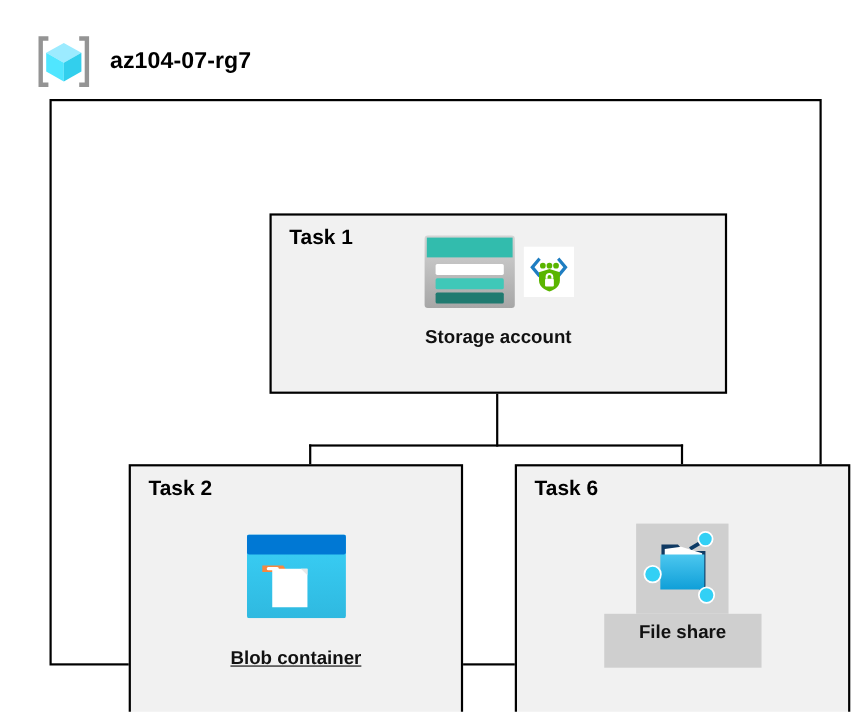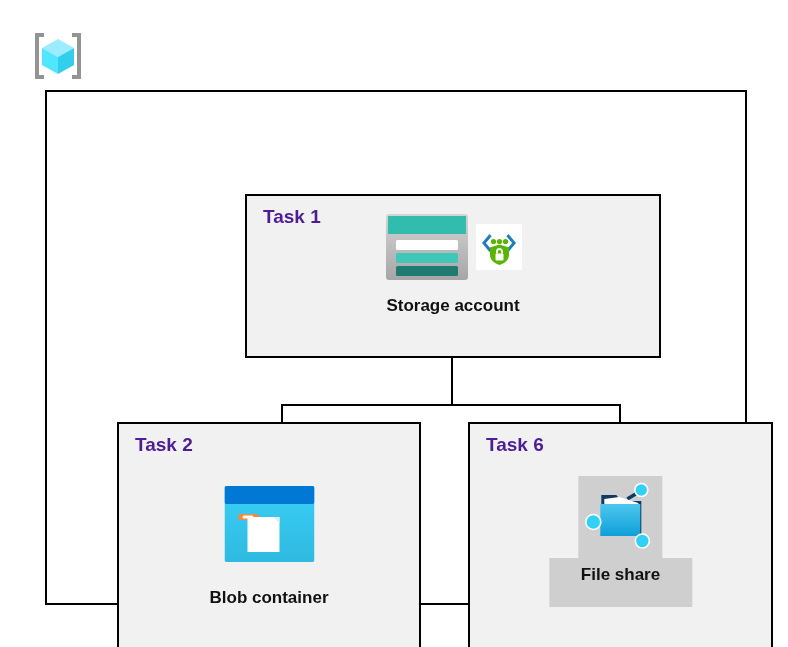--- a/index.html
+++ b/index.html
@@ -64,21 +64,21 @@
   #task-1 { left: 198px; top: 102px; width: 416px; height: 164px; }
   #task-2 { left: 70px;  top: 330px; width: 304px; height: 243px; }
   #task-3 { left: 421px; top: 330px; width: 305px; height: 243px; }
 
   .task-label {
     position: absolute;
     left: 16px;
     top: 10px;
     font-size: 19px;
     font-weight: bold;
-    color: #4c1d95;
+    color: #000000;
     white-space: nowrap;
   }
 
   
   .node {
     position: absolute;
     display: flex;
     flex-direction: column;
     align-items: center;
   }
@@ -103,20 +103,21 @@
     gap: 6px;
     margin-bottom: 8px;
   }
   #node-storage .node-caption { margin-top: 2px; }
 
   
   #node-blob {
     left: 50%;
     top: 62px;
     transform: translateX(-50%);
+    text-decoration: underline;
   }
   #node-blob .node-caption { margin-top: 22px; }
 
   
   #node-fileshare {
     left: 50%;
     top: 52px;
     transform: translateX(-50%);
   }
   #node-fileshare .fs-icon-wrap {
@@ -159,20 +160,21 @@
 
         <path d="M42 5 L51 5 L51 51 L42 51 L42 47 L47 47 L47 9 L42 9 Z" fill="#949494"></path>
 
         <path d="M28 11 L44 20 L28 29 L12 20 Z" fill="#9cebff"></path>
 
         <path d="M12 20 L28 29 L28 46 L12 37 Z" fill="#50e6ff"></path>
 
         <path d="M44 20 L44 37 L28 46 L28 29 Z" fill="#32cfed"></path>
       </svg>
     </span>
+    <span class="rg-title">az104-07-rg7</span>
   </div>
 
   <div class="outer-frame">
 
     <div class="conn conn-v" id="conn-trunk"></div>
     <div class="conn conn-h" id="conn-bus"></div>
     <div class="conn conn-v" id="conn-left"></div>
     <div class="conn conn-v" id="conn-right"></div>
 
     <div class="task-box" id="task-1">

